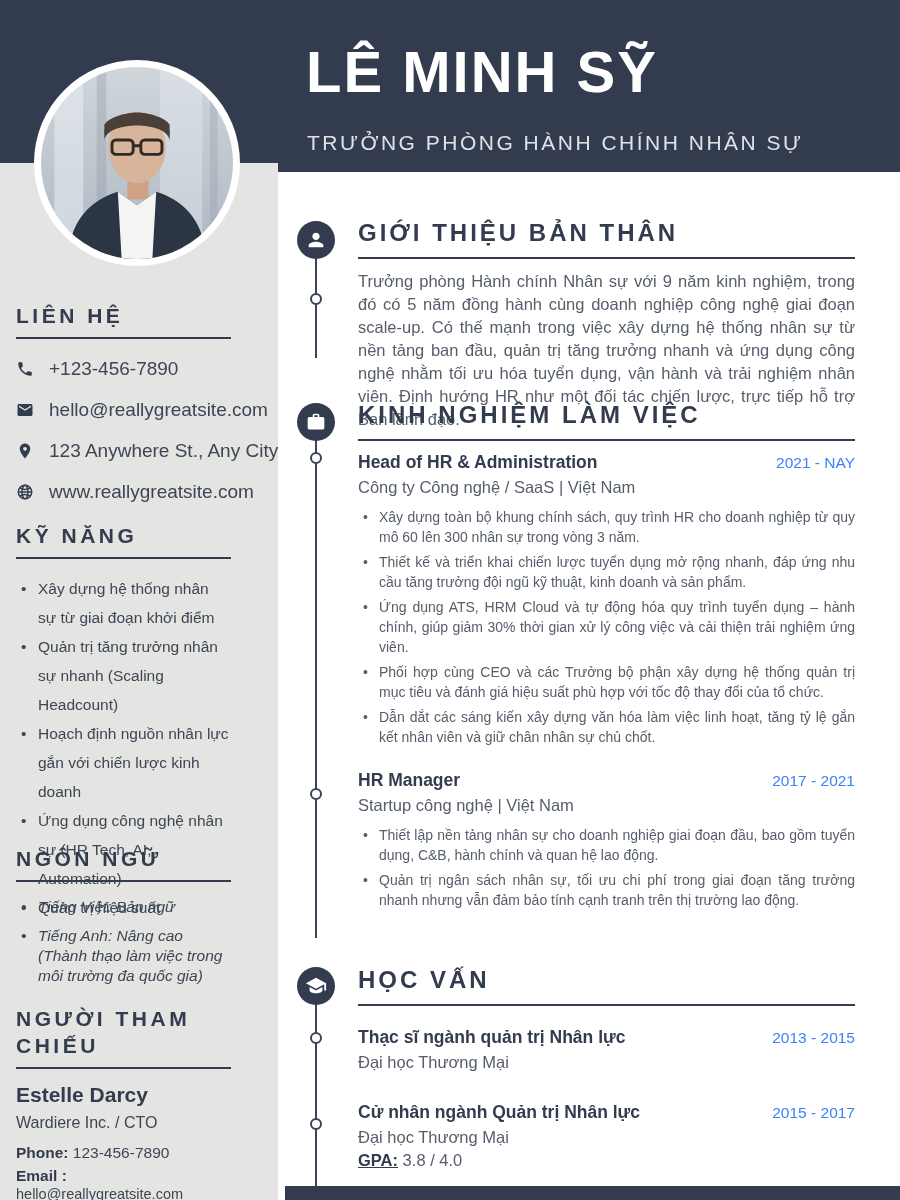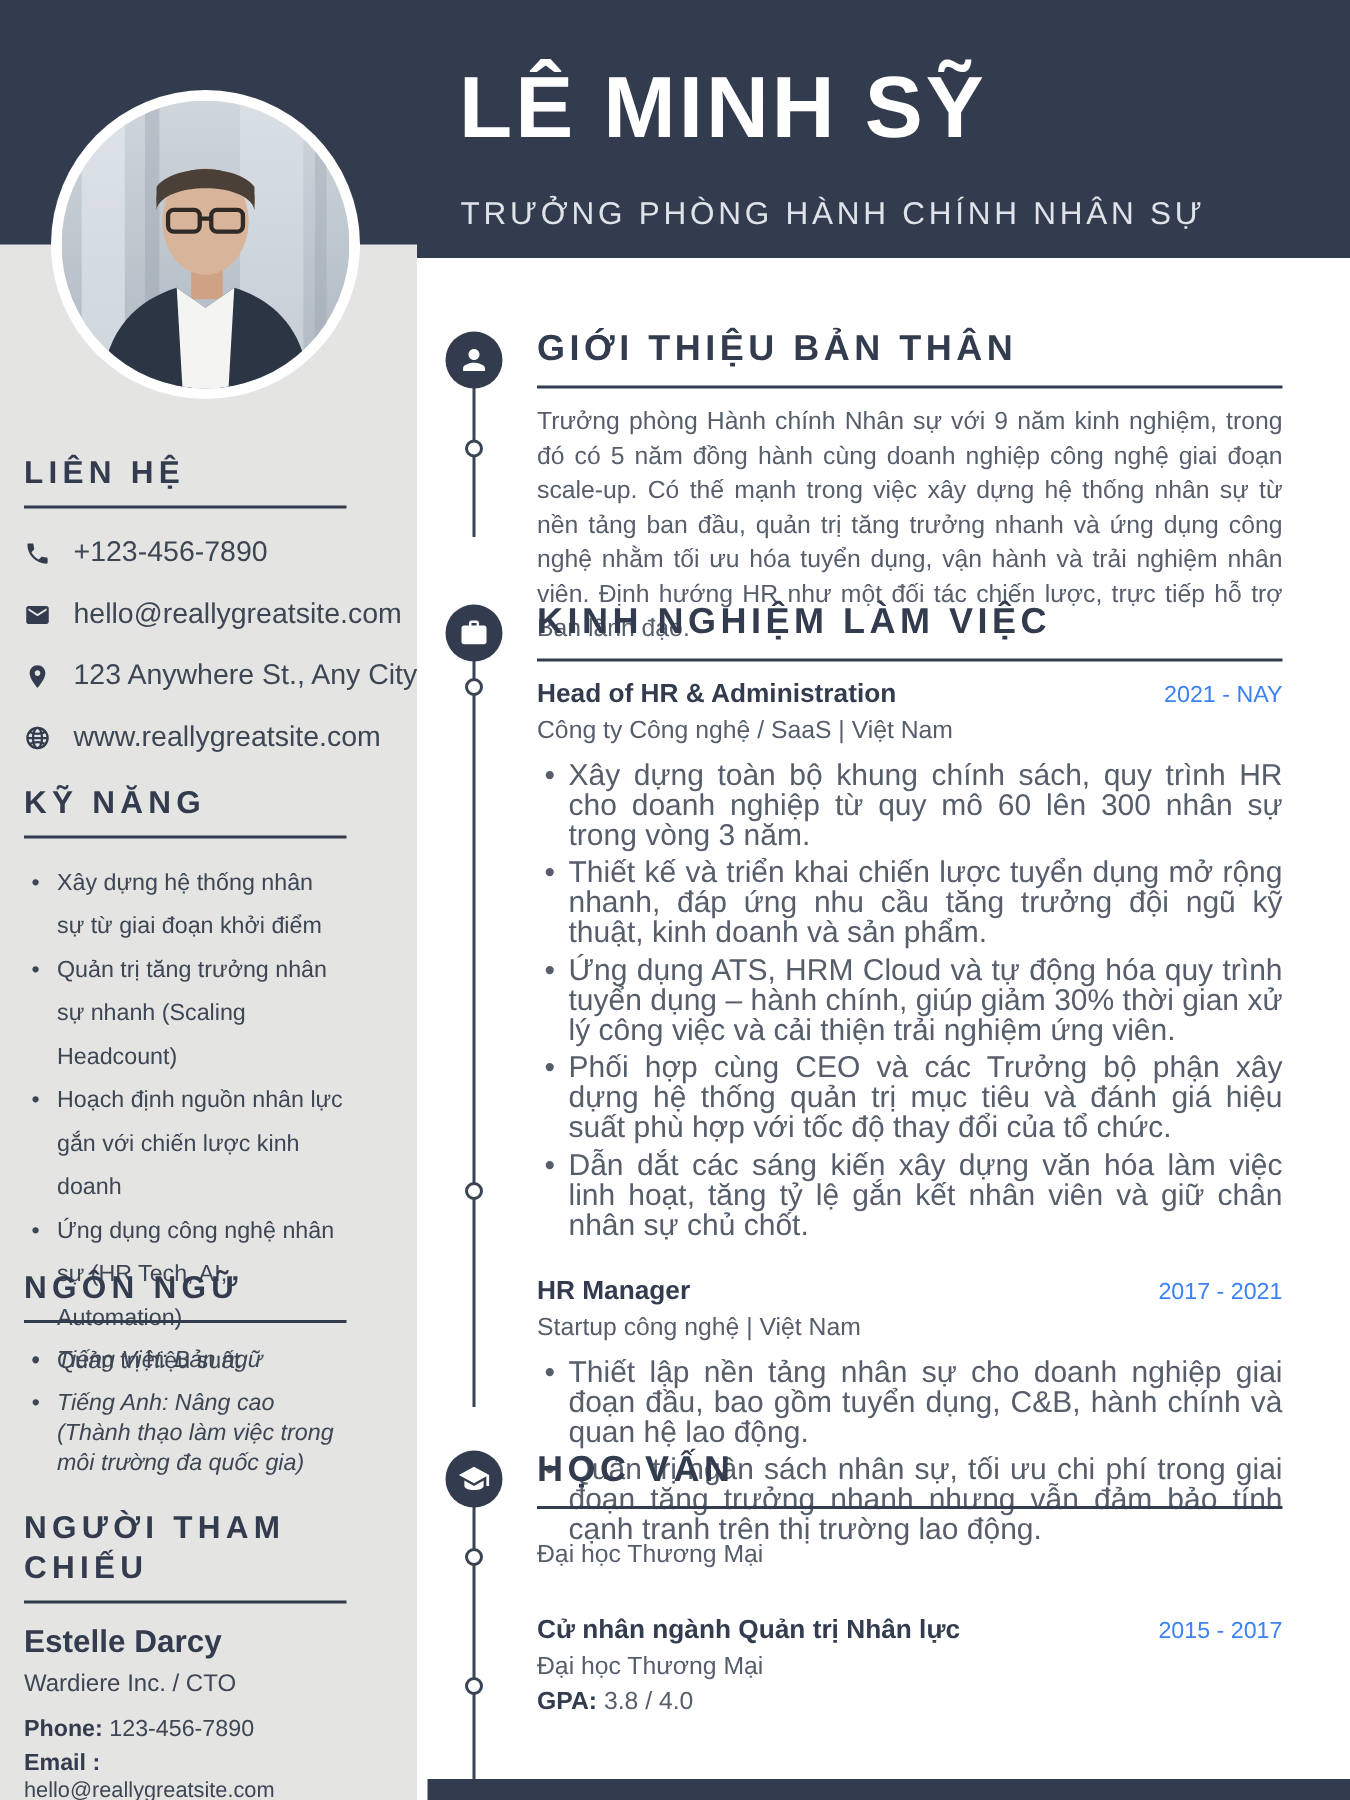--- a/index.html
+++ b/index.html
@@ -44,28 +44,28 @@
   
   .main-sec { position:absolute; width:497px; left:358px; }
   .sec-h { font-size:24px; font-weight:700; letter-spacing:3px; color:#333c4e; line-height:28px; white-space:nowrap; }
   .sec-rule { height:2px; background:#333c4e; margin-top:10px; }
   .about-p { margin-top:11px; font-size:16.5px; line-height:23px; color:#565e6b; text-align:justify; }
   .entry-head { display:flex; justify-content:space-between; align-items:baseline; }
   .entry-title { font-size:17.5px; font-weight:700; color:#333c4e; line-height:22px; }
   .entry-date { font-size:15.5px; color:#3b82f6; white-space:nowrap; }
   .entry-sub { margin-top:4px; font-size:16.5px; color:#565e6b; line-height:21px; }
   .bullets { list-style:none; margin-top:9px; }
-  .bullets li { position:relative; padding-left:21px; font-size:20px; line-height:20px;
+  .bullets li { position:relative; padding-left:21px; font-size:14px; line-height:20px;
                 color:#565e6b; text-align:justify; margin-bottom:5px; }
   .bullets li::before { content:"\2022"; position:absolute; left:5px; color:#565e6b; }
   .job2 { margin-top:22px; }
   .edu1 { margin-top:20px; }
   .edu2 { margin-top:28px; }
   .gpa-row { margin-top:2px; font-size:16.5px; color:#565e6b; line-height:21px; }
-  .gpa-row b { color:#333c4e; }
+  .gpa-row b { color:#333c4e;text-decoration:underline; }
   
   .tl-seg { position:absolute; left:315px; width:2px; background:#3a4454; }
   .tl-node { position:absolute; left:310px; width:12px; height:12px; border-radius:50%;
              background:#ffffff; border:2px solid #3a4454; }
   .tl-icon { position:absolute; left:297px; width:38px; height:38px; border-radius:50%;
              background:#333c4e; display:flex; align-items:center; justify-content:center; }
   
   .bottom-bar { position:absolute; left:285px; top:1186px; width:615px; height:14px; background:#333c4e; }
 </style>
 </head>
@@ -238,20 +238,24 @@
         <li>Quản trị ngân sách nhân sự, tối ưu chi phí trong giai đoạn tăng trưởng nhanh nhưng vẫn đảm bảo tính cạnh tranh trên thị trường lao động.</li>
       </ul>
     </div>
   </div>
 
   <div class="main-sec" style="top:966px">
     <div class="sec-h">HỌC VẤN</div>
     <div class="sec-rule"></div>
 
     <div class="edu1">
+      <div class="entry-head">
+        <span class="entry-title">Thạc sĩ ngành quản trị Nhân lực</span>
+        <span class="entry-date">2013 - 2015</span>
+      </div>
       <div class="entry-sub">Đại học Thương Mại</div>
     </div>
 
     <div class="edu2">
       <div class="entry-head">
         <span class="entry-title">Cử nhân ngành Quản trị Nhân lực</span>
         <span class="entry-date">2015 - 2017</span>
       </div>
       <div class="entry-sub">Đại học Thương Mại</div>
       <div class="gpa-row"><b>GPA:</b><span> 3.8 / 4.0</span></div>

